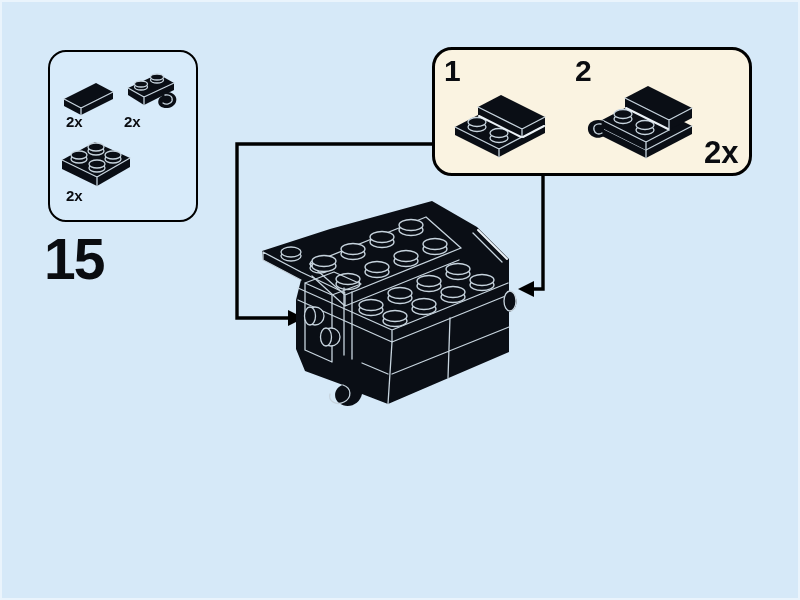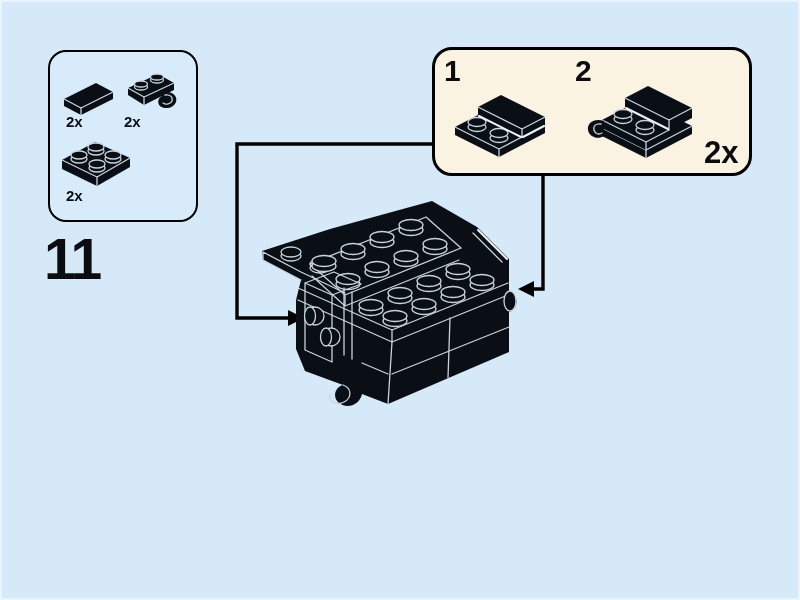--- a/index.html
+++ b/index.html
@@ -187,21 +187,21 @@
         </g>
         <path class="ln" d="M343,385 C352,388 352,398 344,402 C336,406 328,401 330,394"></path>
       </g>
 
       <g class="stud">
         <ellipse cx="510" cy="301" rx="6" ry="10"></ellipse>
       </g>
     </g>
   </svg>
 
-  <div class="txt step-num" style="left:44px;top:231px;">11</div>
+  <div class="txt step-num" style="left:44px;top:231px;">15</div>
 
   <div class="txt qty-sm" style="left:66px;top:114px;">2x</div>
   <div class="txt qty-sm" style="left:124px;top:114px;">2x</div>
   <div class="txt qty-sm" style="left:66px;top:188px;">2x</div>
 
   <div class="txt substep-num" style="left:444px;top:56px;">1</div>
   <div class="txt substep-num" style="left:575px;top:56px;">2</div>
   <div class="txt qty-lg" style="left:704px;top:137px;">2x</div>
 
 </div>

